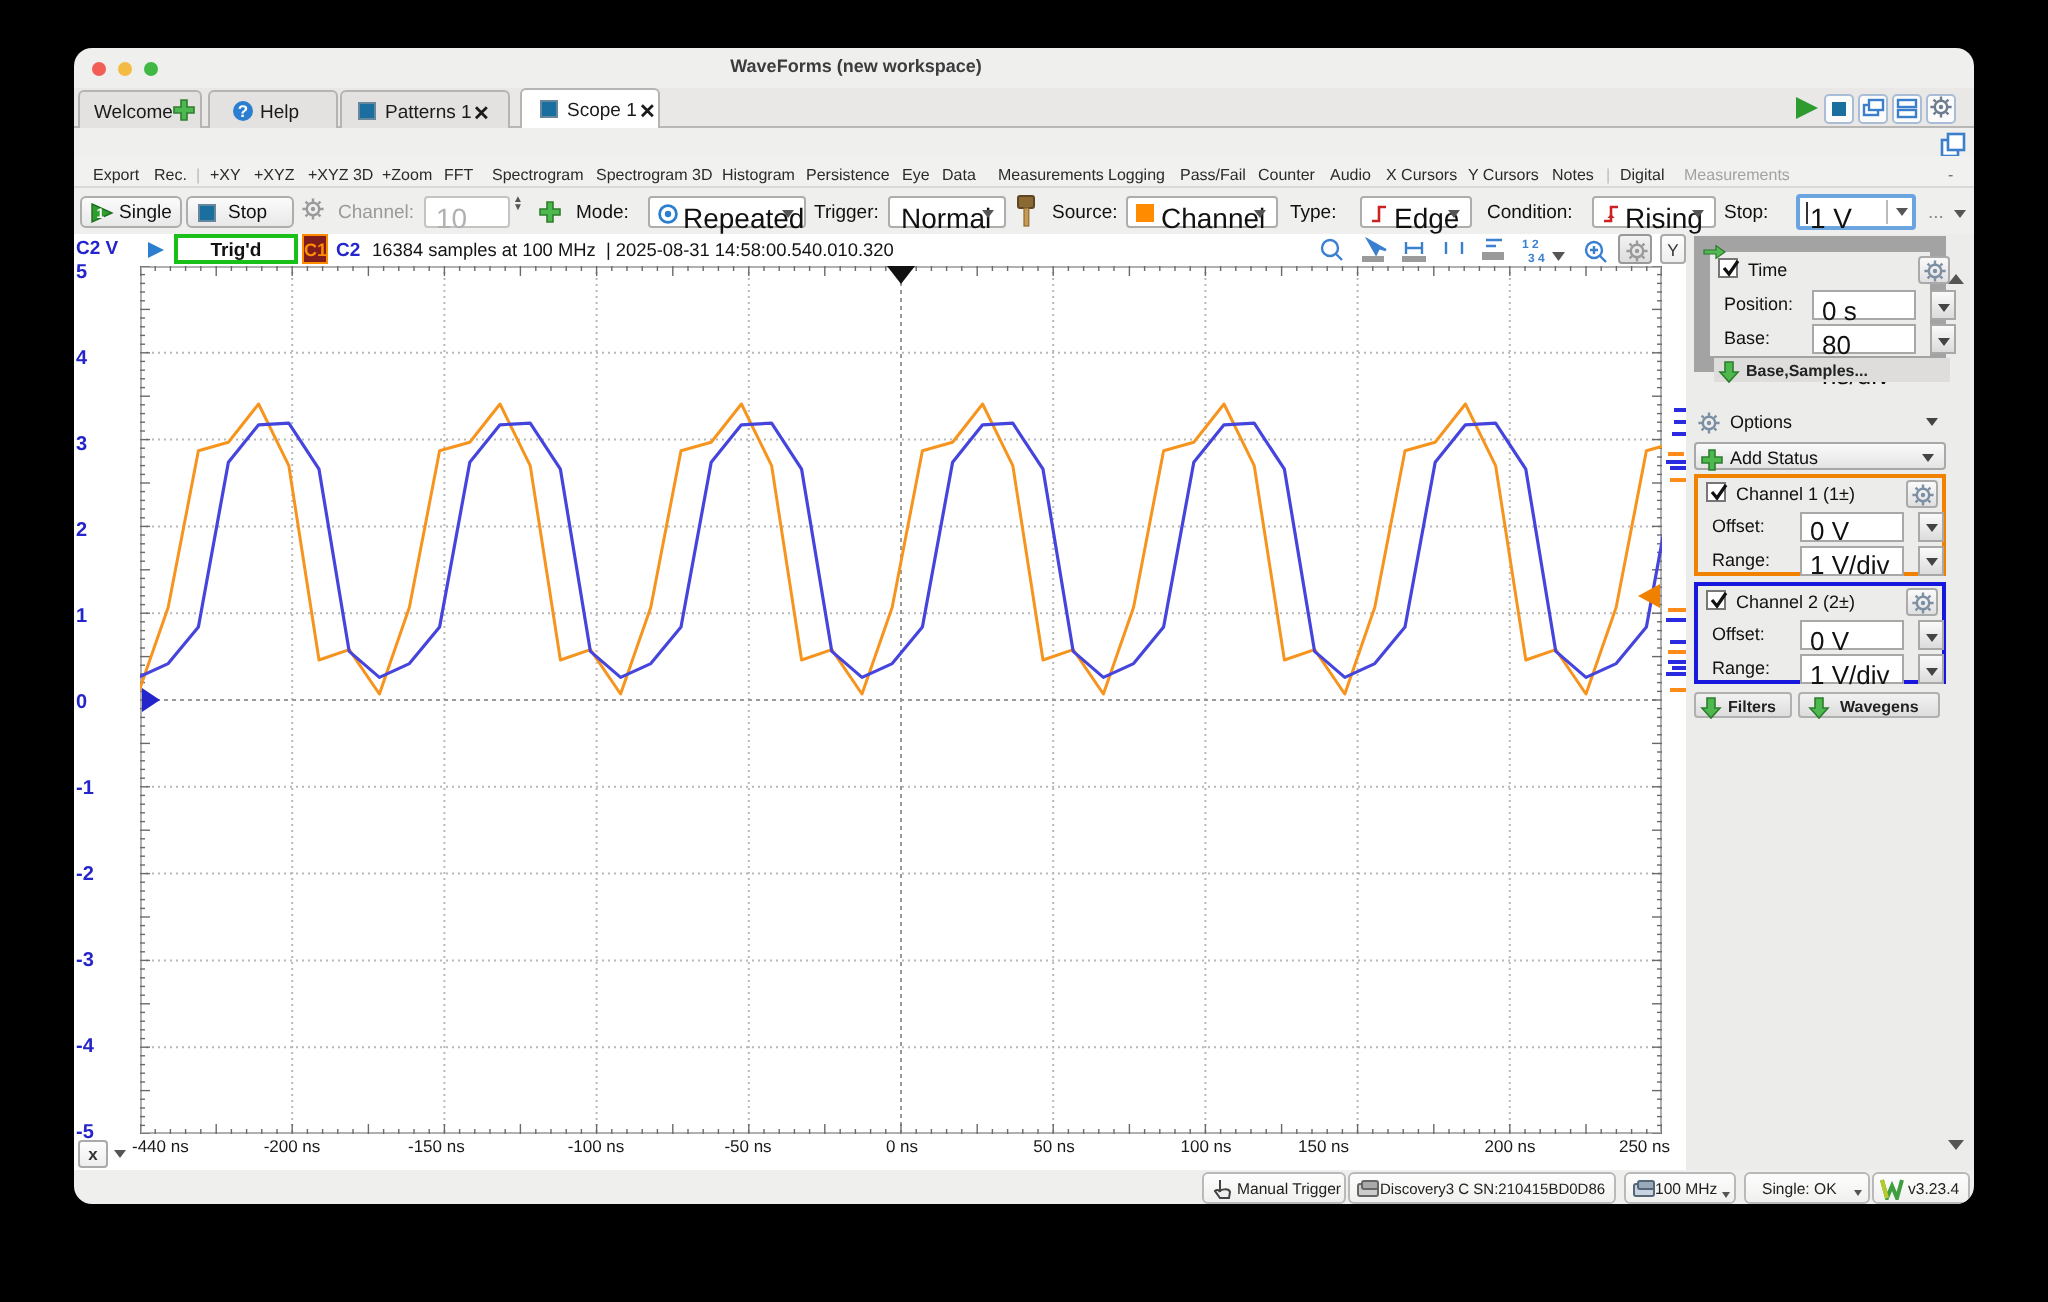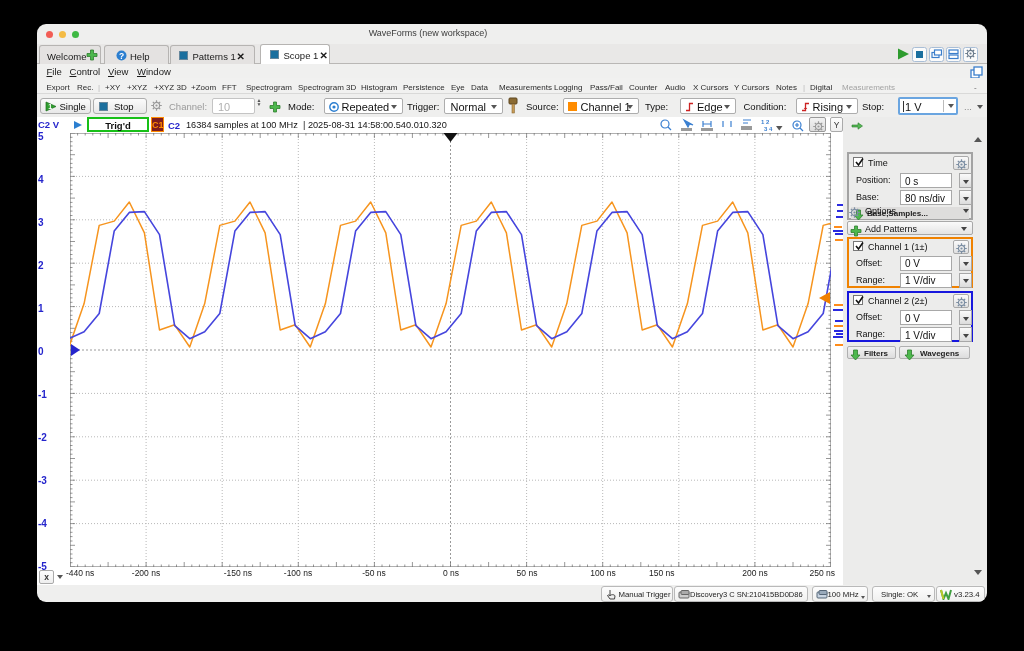--- a/index.html
+++ b/index.html
@@ -11,43 +11,43 @@
 .tab .tx { position:absolute; top:5px; }
 #menubar { position:absolute; left:0; top:40px; width:950px; height:14px; background:#f0f0ef; }
 .mi { position:absolute; top:2px; font-size:9.5px; color:#1a1a1a; }
 .mi u { text-decoration:underline; }
 #row2 { position:absolute; left:0; top:54px; width:950px; height:16px; background:#f1f1f0; border-bottom:1px solid #d9d9d8; }
 .r2i { position:absolute; top:4.5px; font-size:8px; color:#2b2b2b; }
 .r2i.grey { color:#a3a3a3; }
 #toolbar { position:absolute; left:0; top:70px; width:950px; height:23px; background:#efefee;text-decoration:underline; }
 .tbtn { position:absolute; top:3.5px; height:16px; background:linear-gradient(#fbfbfb,#e8e8e8); border:1px solid #adadad; border-radius:3px; font-size:9.5px; color:#111; }
 .tlab { position:absolute; top:7px; font-size:9.5px; color:#111; }
-.combo { position:absolute; top:3.5px; height:16px; background:#fff; border:1px solid #adadad; border-radius:2px; font-size:11px; color:#111; }
+.combo { position:absolute; top:3.5px; height:16px; background:#fff; border:1px solid #adadad; border-radius:2px; font-size:14px; color:#111; }
 .combo .arr, .tbtn .arr { position:absolute; right:5px; top:6px; width:0; height:0; border-left:3.5px solid transparent; border-right:3.5px solid transparent; border-top:4px solid #555; }
 .ct { position:absolute; top:2.5px; }
 #schead { position:absolute; left:0; top:93px; width:806px; height:16px; background:#fff; }
 .ylab { position:absolute; left:1px; width:30px; font-size:10px; font-weight:bold; color:#2525cc; }
 .xlab { position:absolute; top:544px; font-size:8.5px; color:#1a1a1a; }
 #rpanel { position:absolute; left:806px; top:93px; width:144px; height:468px; background:#ececeb; }
 .pbox { position:absolute; left:810px; width:126px; background:#ececeb; }
 .plabel { position:absolute; font-size:9px; color:#111; }
-.pcombo { position:absolute; left:51px; width:52px; height:15px; background:#fff; border:1px solid #a8a8a8; font-size:10px; color:#111; padding:1.5px 0 0 4px; }
+.pcombo { position:absolute; left:51px; width:52px; height:15px; background:#fff; border:1px solid #a8a8a8; font-size:13px; color:#111; padding:1.5px 0 0 4px; }
 .pbtn { position:absolute; left:110px; width:13px; height:15px; background:linear-gradient(#fafafa,#dcdcdc); border:1px solid #a8a8a8; }
 .pbtn i { position:absolute; left:3px; top:5.5px; width:0; height:0; border-left:3.5px solid transparent; border-right:3.5px solid transparent; border-top:4px solid #444; }
 .cb { position:absolute; width:10px; height:10px; background:#fff; border:1px solid #777; }
 .cb svg { position:absolute; left:0px; top:-1px; }
 .gearbtn { position:absolute; width:16px; height:14px; background:linear-gradient(#fafafa,#e0e0e0); border:1px solid #aaa; border-radius:2px; }
 .sbtn { position:absolute; top:562px; height:16px; background:linear-gradient(#fdfdfd,#f0f0ef); border:1px solid #b9b9b9; border-radius:3px; font-size:7.8px; color:#222; white-space:nowrap; overflow:hidden; }
 </style></head><body>
 <div id="win">
 
   <div class="light" style="left:9px;background:#f25d55"></div>
   <div class="light" style="left:22px;background:#f4bb44"></div>
   <div class="light" style="left:35px;background:#3fb944"></div>
-  <div class="abs" style="left:0;top:4px;width:782px;text-align:center;font-size:9px;font-weight:normal;color:#3c3c3c">WaveForms (new workspace)</div>
+  <div class="abs" style="left:0;top:4px;width:782px;text-align:center;font-size:9px;font-weight:bold;color:#3c3c3c">WaveForms (new workspace)</div>
 
   <div id="tabbar"></div>
   <div class="tab" style="left:2px;width:62px">
       <span class="tx" style="left:7px">Welcome</span>
       <span class="abs" style="left:46px;top:3px"><svg width="12" height="12" viewBox="0 0 12 12">
           <path d="M4.5,1 h3 v3.5 H11 v3 H7.5 V11 h-3 V7.5 H1 v-3 h3.5 z" fill="#4db84d" stroke="#2e7d2e" stroke-width="0.8"></path>
         </svg></span>
     </div>
   <div class="tab" style="left:67px;width:65px">
       <span class="abs" style="left:11px;top:4px"><svg width="11" height="11">
@@ -82,26 +82,20 @@
         <svg width="13" height="13" viewBox="0 0 13 13">
           <g stroke="#6d7d8d" stroke-width="1.2" fill="none">
             <circle cx="6.5" cy="6.5" r="3.1"></circle>
             <path d="M6.5,1.2 V3 M6.5,10 v1.8 M1.2,6.5 H3 M10,6.5 h1.8 M2.8,2.8 L4,4 M9,9 l1.2,1.2 M10.2,2.8 L9,4 M4,9 l-1.2,1.2"></path>
           </g>
           <circle cx="6.5" cy="6.5" r="1.1" fill="#6d7d8d"></circle>
         </svg>
       </g>
   </svg>
 
-  <div id="menubar">
-    <span class="mi" style="left:9.5px"><u>F</u>ile</span>
-    <span class="mi" style="left:32.5px"><u>C</u>ontrol</span>
-    <span class="mi" style="left:71px"><u>V</u>iew</span>
-    <span class="mi" style="left:100px"><u>W</u>indow</span>
-  </div>
   <svg class="abs" style="left:933px;top:42px" width="14" height="14">
       <rect x="1" y="4" width="8" height="8" fill="#fff" stroke="#3b7ecb" stroke-width="1.3"></rect>
       <rect x="4" y="1" width="8" height="8" fill="#fff" stroke="#3b7ecb" stroke-width="1.3"></rect>
     </svg>
 
   <div id="row2">
       <span class="r2i" style="left:9.5px">Export</span>
 <span class="r2i" style="left:40px">Rec.</span>
 <span class="r2i" style="left:68px">+XY</span>
 <span class="r2i" style="left:90px">+XYZ</span>
@@ -695,21 +689,21 @@
 <div class="ylab" style="top:236px">2</div>
 <div class="ylab" style="top:279px">1</div>
 <div class="ylab" style="top:322px">0</div>
 <div class="ylab" style="top:365px">-1</div>
 <div class="ylab" style="top:408px">-2</div>
 <div class="ylab" style="top:451px">-3</div>
 <div class="ylab" style="top:494px">-4</div>
 <div class="ylab" style="top:537px">-5</div>
   <div class="xlab" style="left:29px;width:50px;text-align:left">-440 ns</div>
 <div class="xlab" style="left:79px;width:60px;text-align:center">-200 ns</div>
-<div class="xlab" style="left:155px;width:60px;text-align:right">-150 ns</div>
+<div class="xlab" style="left:167px;width:60px;text-align:left">-150 ns</div>
 <div class="xlab" style="left:231px;width:60px;text-align:center">-100 ns</div>
 <div class="xlab" style="left:307px;width:60px;text-align:center">-50 ns</div>
 <div class="xlab" style="left:384px;width:60px;text-align:center">0 ns</div>
 <div class="xlab" style="left:460px;width:60px;text-align:center">50 ns</div>
 <div class="xlab" style="left:536px;width:60px;text-align:center">100 ns</div>
 <div class="xlab" style="left:612px;width:60px;text-align:left">150 ns</div>
 <div class="xlab" style="left:688px;width:60px;text-align:center">200 ns</div>
 <div class="xlab" style="left:748px;width:50px;text-align:right">250 ns</div>
   <div class="abs" style="left:2px;top:546px;width:15px;height:14px;background:linear-gradient(#fdfdfd,#eee);border:1px solid #aaa;border-radius:2px;text-align:center;font-size:8.5px;font-weight:bold;color:#333;padding-top:1px">x</div>
   <i class="abs" style="left:20px;top:551px;width:0;height:0;border-left:3px solid transparent;border-right:3px solid transparent;border-top:4px solid #555"></i>
@@ -723,21 +717,21 @@
 <div style="position:absolute;left:797px;top:280px;width:9px;height:2px;background:#ff8c1a"></div>
 <div style="position:absolute;left:796px;top:285px;width:12px;height:2px;background:#2a2ae0"></div>
 <div style="position:absolute;left:798px;top:296px;width:8px;height:2px;background:#2a2ae0"></div>
 <div style="position:absolute;left:797px;top:301px;width:9px;height:2px;background:#ff8c1a"></div>
 <div style="position:absolute;left:797px;top:306px;width:9px;height:2px;background:#2a2ae0"></div>
 <div style="position:absolute;left:799px;top:309px;width:7px;height:2px;background:#2a2ae0"></div>
 <div style="position:absolute;left:796px;top:312px;width:11px;height:2px;background:#2a2ae0"></div>
 <div style="position:absolute;left:798px;top:320px;width:9px;height:2px;background:#ff8c1a"></div>
 
   <div id="rpanel"></div>
-  <div class="pbox" style="top:128px;height:68px;border:2px solid #a3a3a3">
+  <div class="pbox" style="top:94px;height:68px;border:8px solid #a3a3a3">
     <span class="cb" style="left:4px;top:3px">
         <svg width="11" height="11">
           <path d="M2,5 l2.5,3 L9,1.5" fill="none" stroke="#111" stroke-width="1.6"></path>
         </svg>
       </span>
     <span class="plabel" style="left:19px;top:4px">Time</span>
     <div class="gearbtn" style="left:104px;top:2px">
         <span class="abs" style="left:1px;top:0px"><svg width="13" height="13" viewBox="0 0 13 13">
             <g stroke="#7d8fa3" stroke-width="1.2" fill="none">
               <circle cx="6.5" cy="6.5" r="3.1"></circle>
@@ -771,21 +765,21 @@
           </g>
           <circle cx="6.5" cy="6.5" r="1.1" fill="#7d8fa3"></circle>
         </svg></span>
       <span class="plabel" style="left:18px;top:1px">Options</span>
       <i class="abs" style="right:4px;top:4px;width:0;height:0;border-left:3px solid transparent;border-right:3px solid transparent;border-top:4px solid #444"></i>
     </div>
   <div class="abs" style="left:810px;top:197px;width:126px;height:14px;background:linear-gradient(#fafafa,#e4e4e4);border:1px solid #a8a8a8;border-radius:2px">
       <span class="abs" style="left:2px;top:0.5px"><svg width="12" height="12" viewBox="0 0 12 12">
           <path d="M4.5,1 h3 v3.5 H11 v3 H7.5 V11 h-3 V7.5 H1 v-3 h3.5 z" fill="#4db84d" stroke="#2e7d2e" stroke-width="0.8"></path>
         </svg></span>
-      <span class="plabel" style="left:17px;top:1.5px">Add Patterns</span>
+      <span class="plabel" style="left:17px;top:1.5px">Add Status</span>
       <i class="abs" style="right:5px;top:5px;width:0;height:0;border-left:3px solid transparent;border-right:3px solid transparent;border-top:4px solid #444"></i>
     </div>
 
   <div class="pbox" style="top:212.5px;height:51px;border:2px solid #f08200">
     <span class="cb" style="left:4px;top:2px">
         <svg width="11" height="11">
           <path d="M2,5 l2.5,3 L9,1.5" fill="none" stroke="#111" stroke-width="1.6"></path>
         </svg>
       </span>
     <span class="plabel" style="left:19px;top:3px">Channel 1 (1±)</span>

